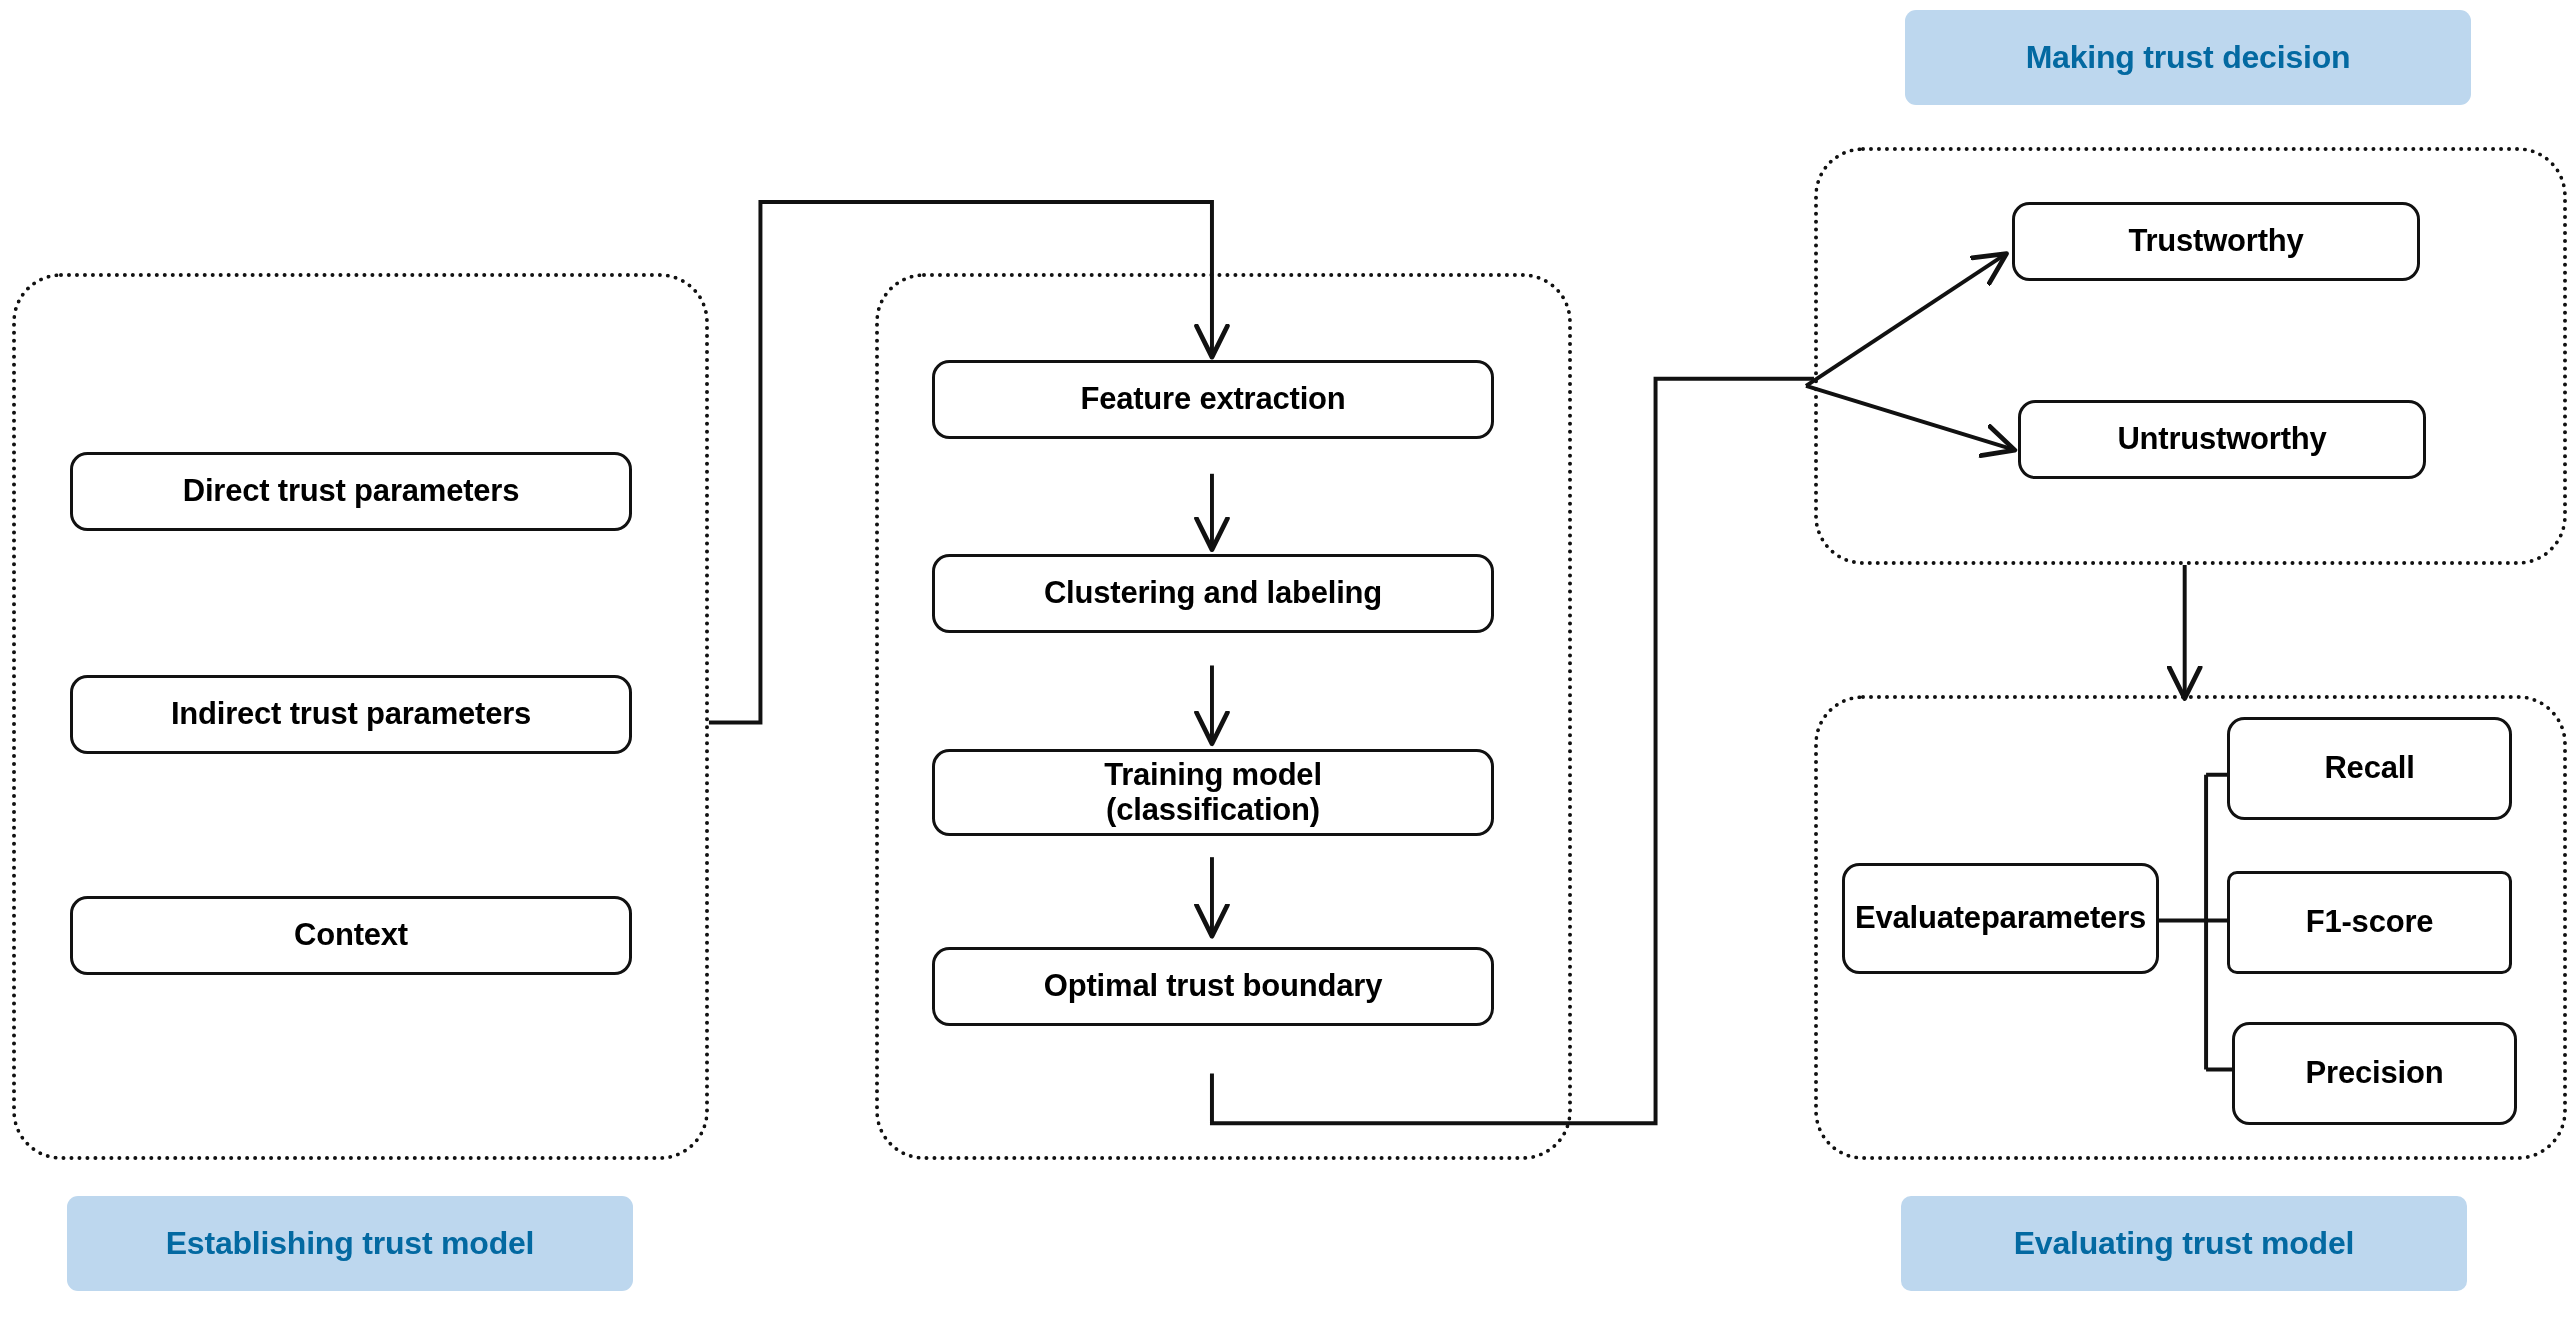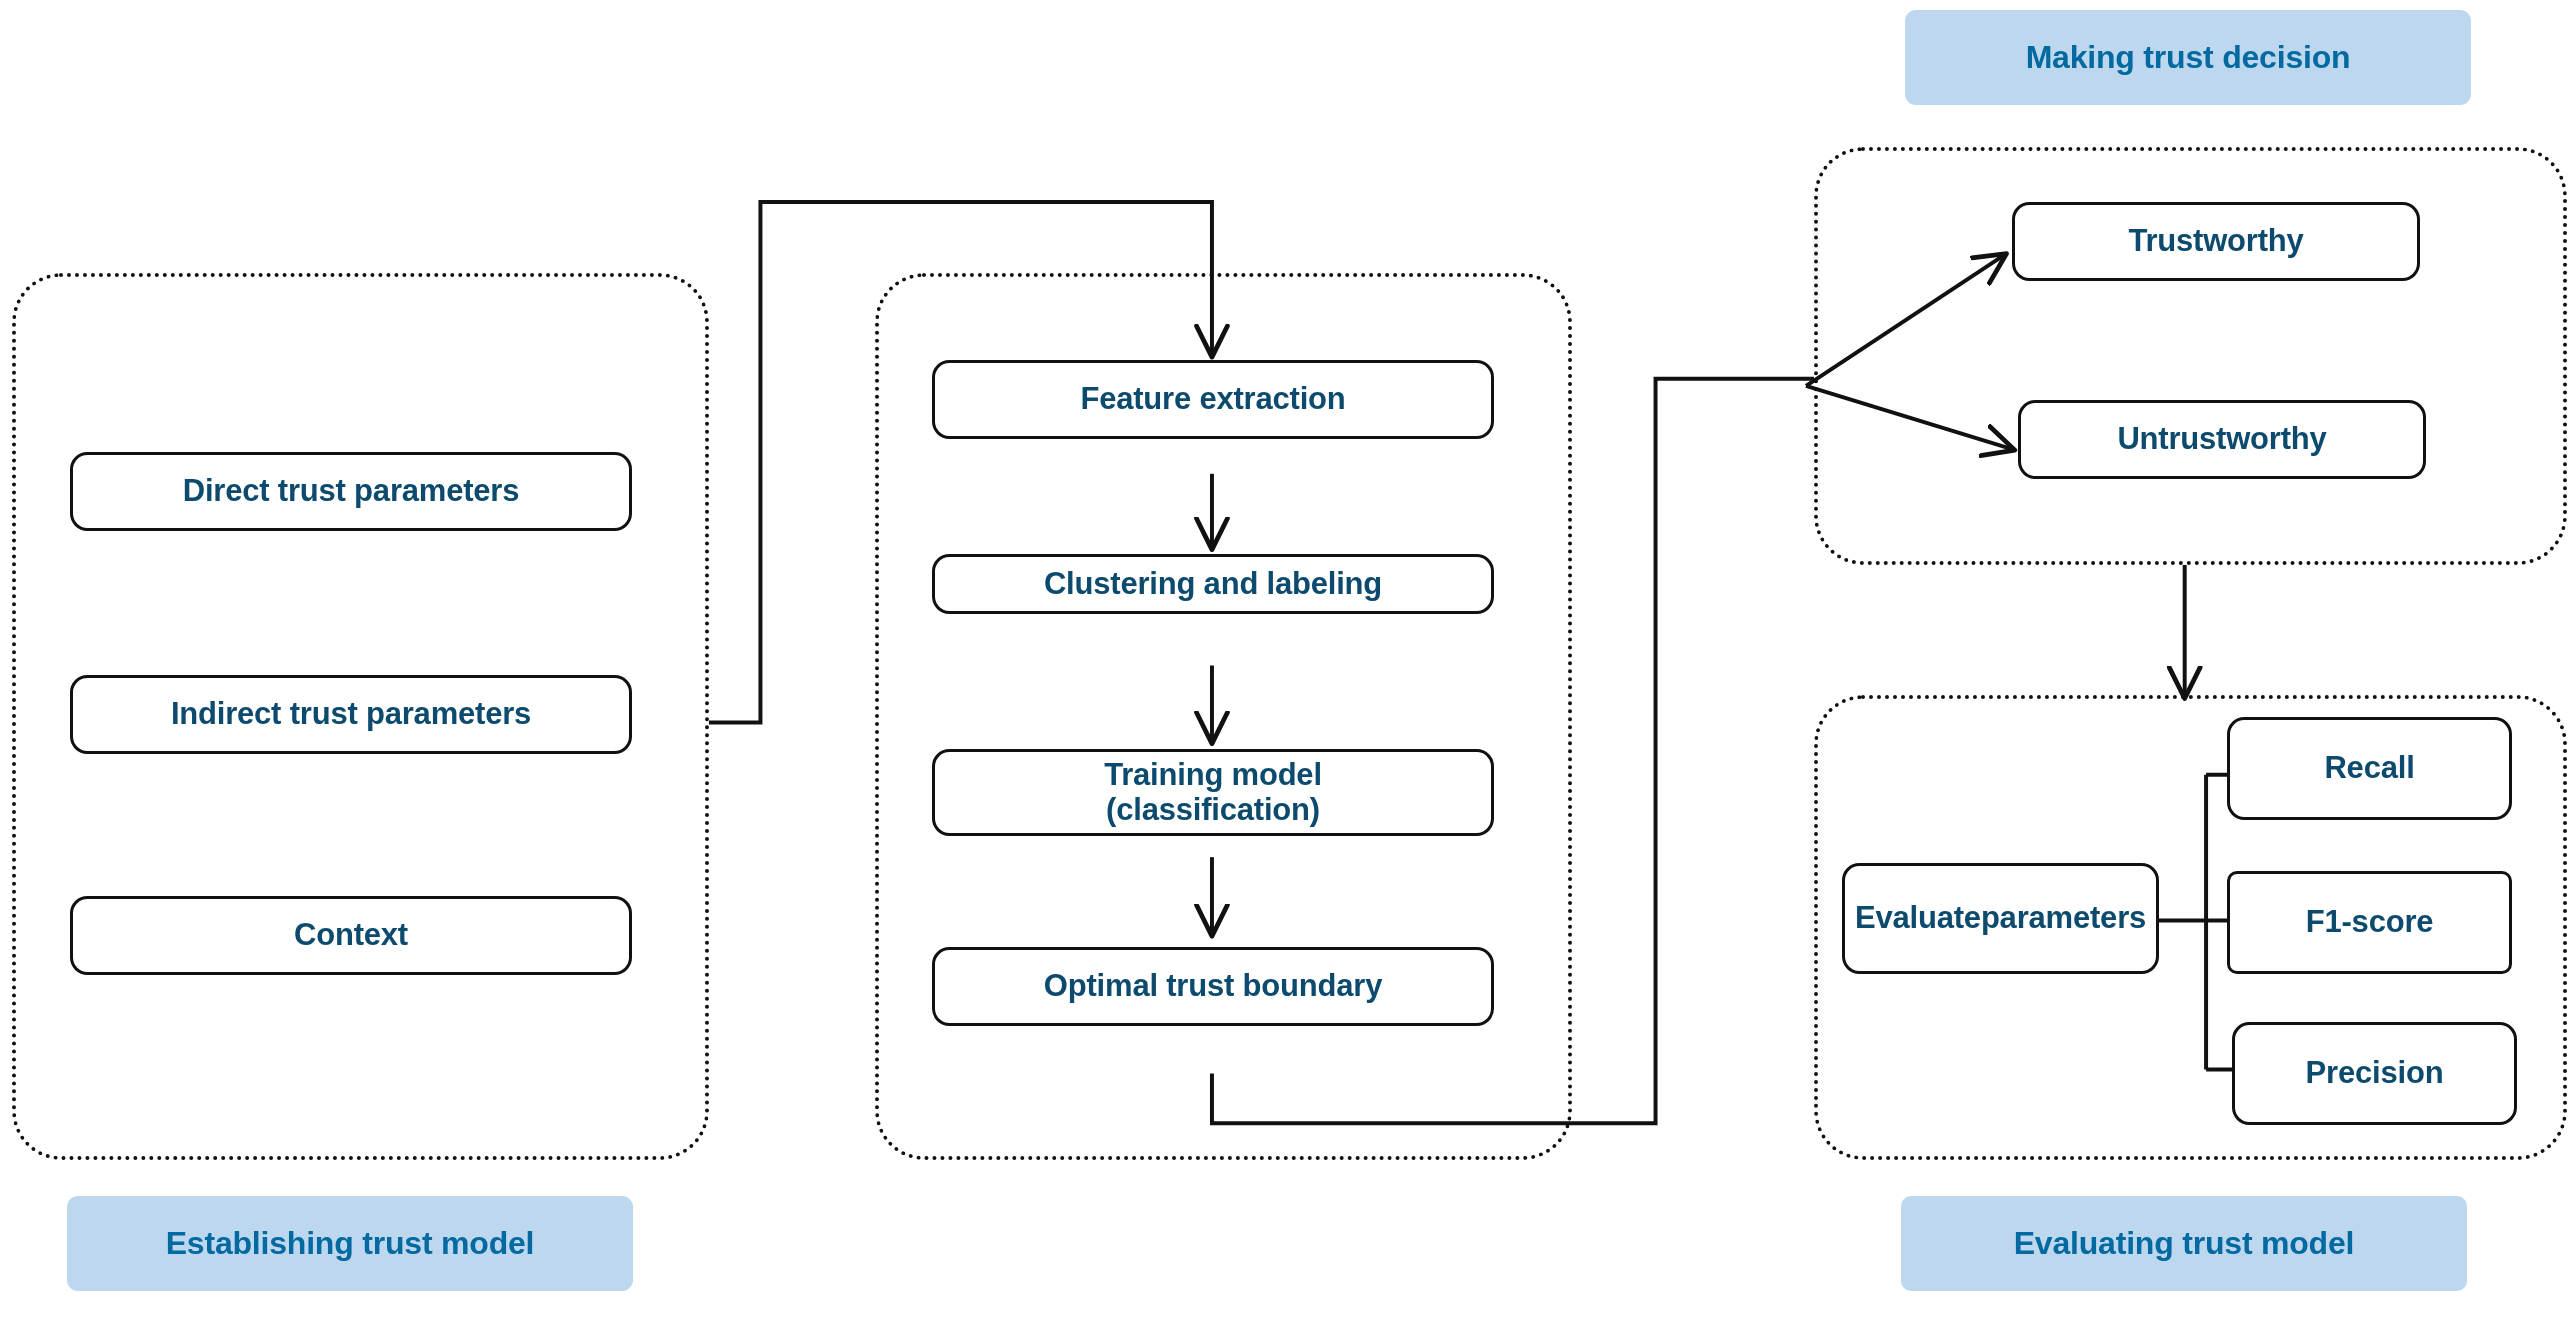--- a/index.html
+++ b/index.html
@@ -6,21 +6,21 @@
   body{font-family:"Liberation Sans", sans-serif;}
   #stage{position:relative;width:2576px;height:1327px;background:#ffffff;overflow:hidden;}
   svg#wires{position:absolute;left:0;top:0;width:2576px;height:1327px;pointer-events:none;}
 
   
   .panel{position:absolute;border:4px dotted #111;border-radius:49px;box-sizing:border-box;background:transparent;}
 
   
   .node{position:absolute;box-sizing:border-box;background:#ffffff;border:3.2px solid #111;border-radius:17.4px;
         display:flex;align-items:center;justify-content:center;
-        font-weight:bold;color:#0c4a6e;line-height:1.12;letter-spacing:-0.2px;}
+        font-weight:bold;color:#000000;line-height:1.12;letter-spacing:-0.2px;}
 
   
   .chip{position:absolute;box-sizing:border-box;border-radius:11px;
         display:flex;align-items:center;justify-content:center;text-align:center;
         font-weight:bold;color:#0369a1;letter-spacing:-0.2px;}
 </style>
 </head>
 <body>
 
 <div id="stage">
@@ -75,21 +75,21 @@
   </div>
 
   <div class="node" style="left:70px;top:896px;width:562px;height:79px;font-size:31px;">
     <span>Context</span>
   </div>
 
   <div class="node" style="left:932px;top:360px;width:562px;height:79px;font-size:31px;">
     <span>Feature extraction</span>
   </div>
 
-  <div class="node" style="left:932px;top:554px;width:562px;height:60px;font-size:31px;">
+  <div class="node" style="left:932px;top:554px;width:562px;height:79px;font-size:31px;">
     <span>Clustering and labeling</span>
   </div>
 
   <div class="node" style="left:932px;top:749px;width:562px;height:87px;font-size:31px;flex-direction:column;">
     <span>Training model</span>
     <span>(classification)</span>
   </div>
 
   <div class="node" style="left:932px;top:947px;width:562px;height:79px;font-size:31px;">
     <span>Optimal trust boundary</span>

